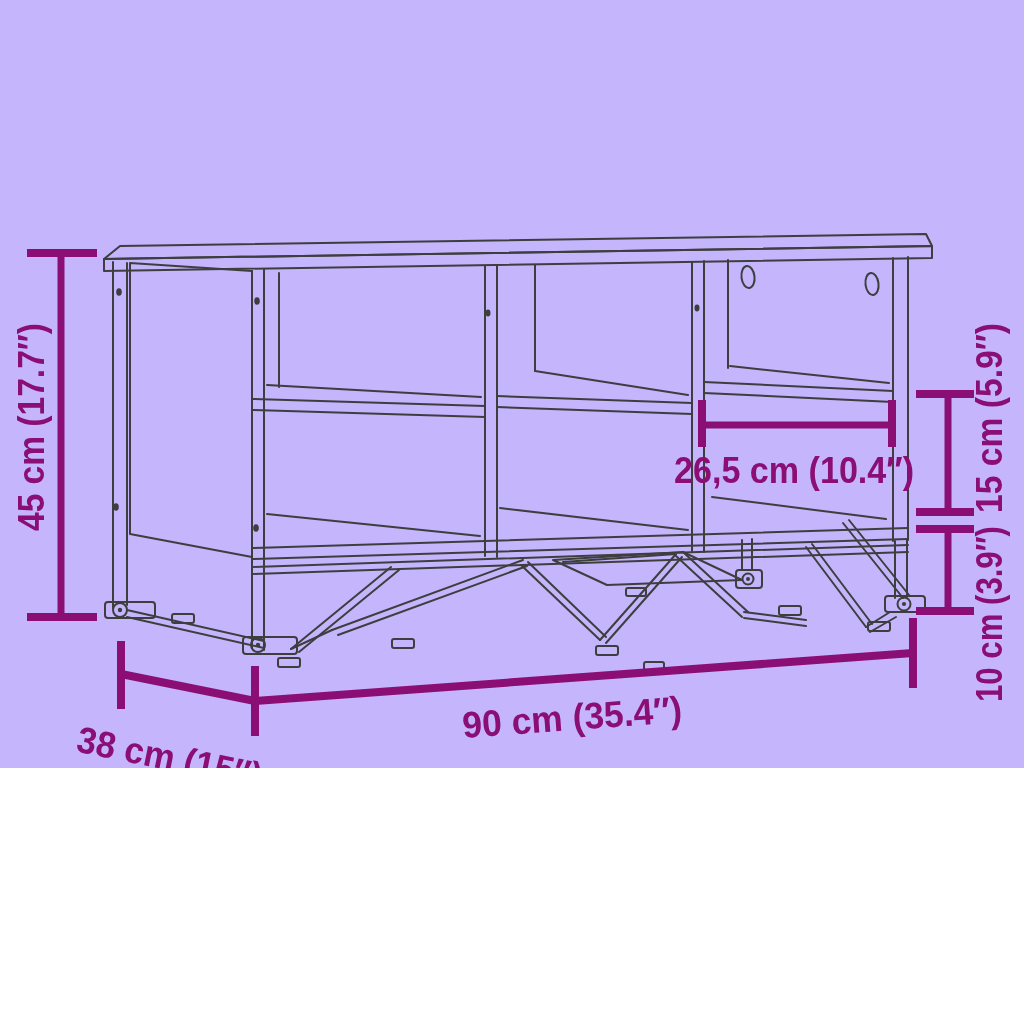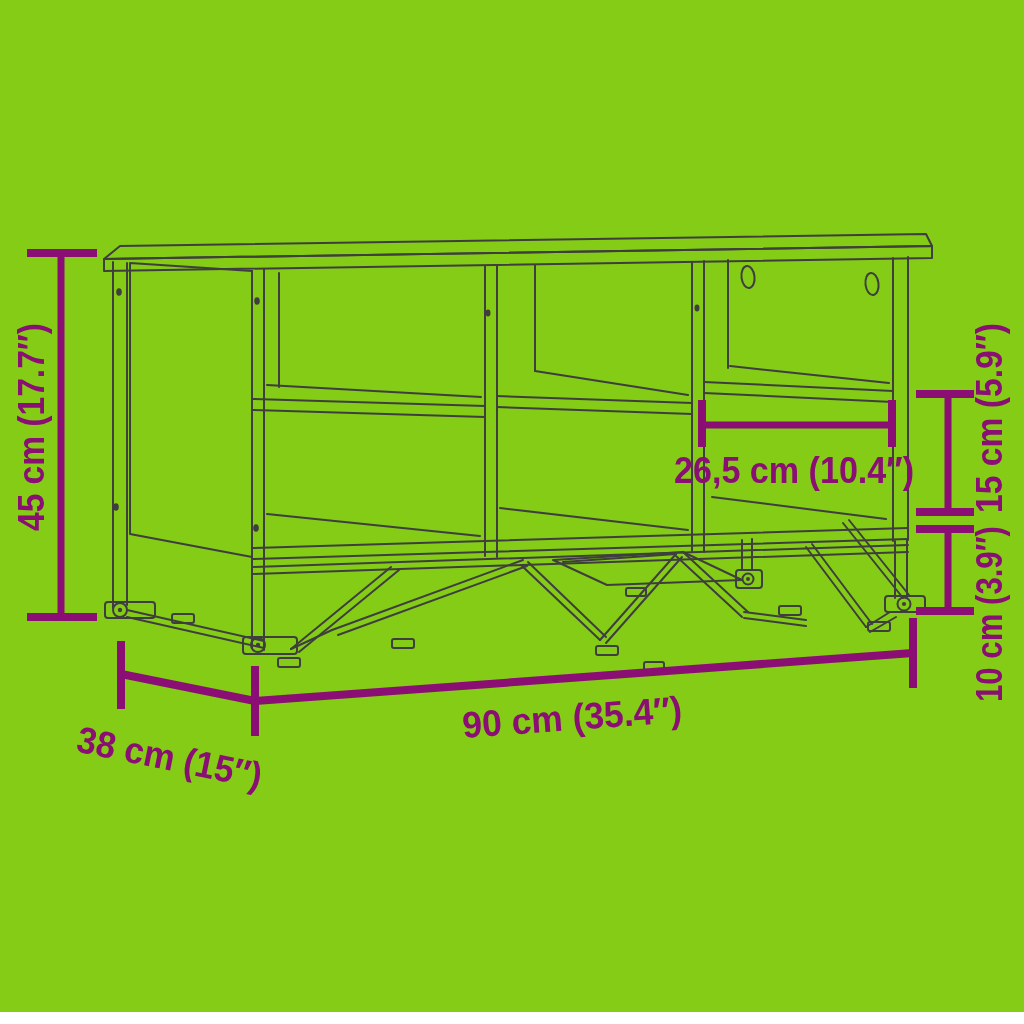--- a/index.html
+++ b/index.html
@@ -1,19 +1,19 @@
 <!DOCTYPE html>
 <html><head>
 <meta charset="utf-8">
 <style>
   html,body{margin:0;padding:0;background:#ffffff;}
   .canvas{
     position:relative;
-    width:1024px;height:1012px;
-    background:#84cc16;
+    width:1024px;height:768px;
+    background:#c4b5fd;
     overflow:hidden;
     font-family:"Liberation Sans","DejaVu Sans",sans-serif;
   }
   svg{display:block;}
   .art{stroke:#3e3e3e;stroke-width:2;fill:none;stroke-linecap:round;stroke-linejoin:round;}
   .art .fill{fill:#3e3e3e;stroke:none;}
   .dim{stroke:#8a0e74;fill:none;}
   .dim-label{
     fill:#8a0e74;
     font-family:"Liberation Sans","DejaVu Sans",sans-serif;

